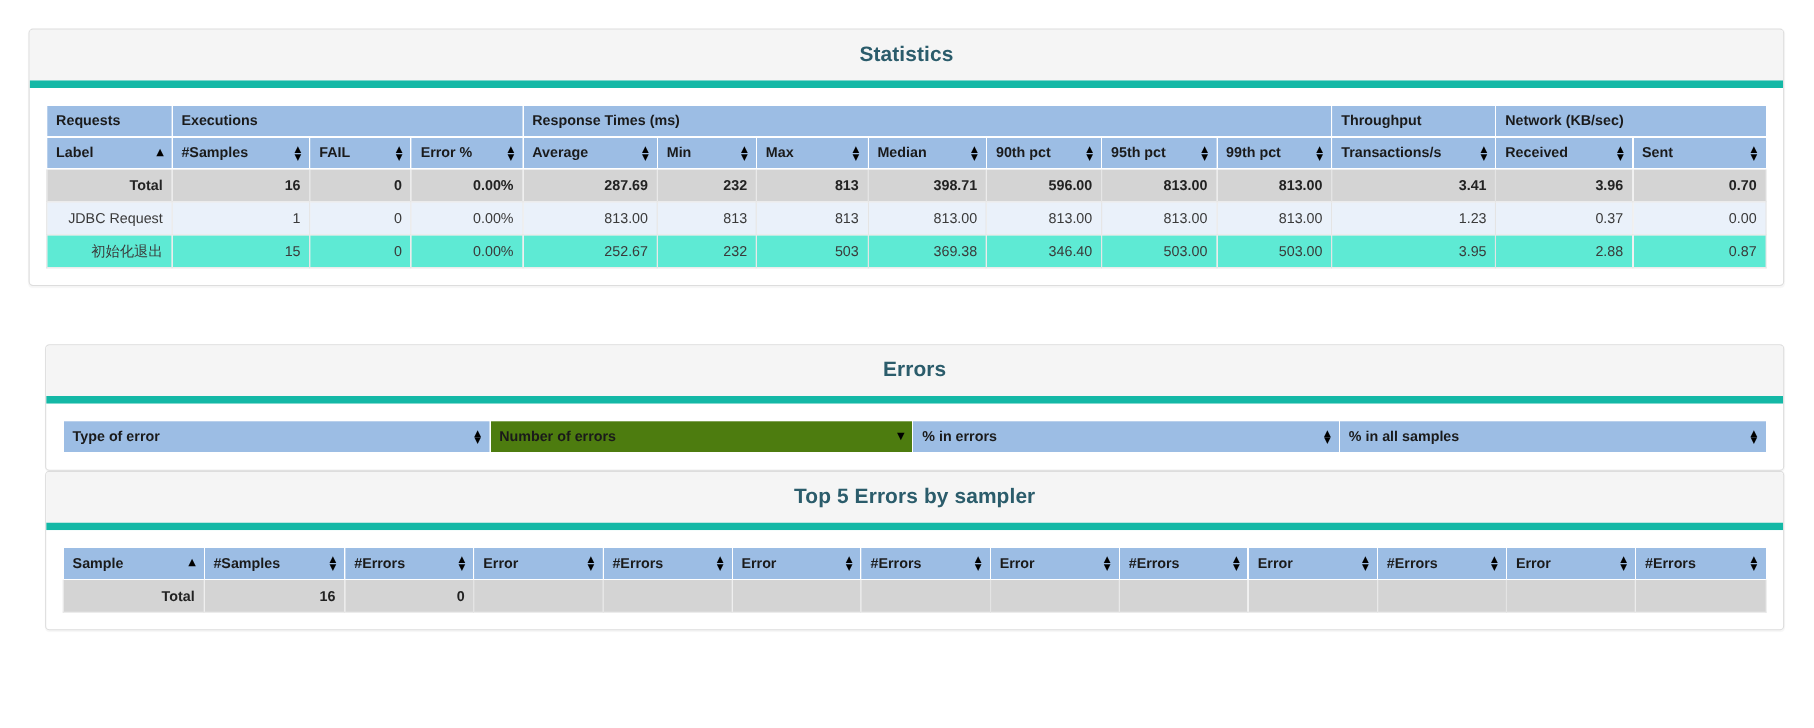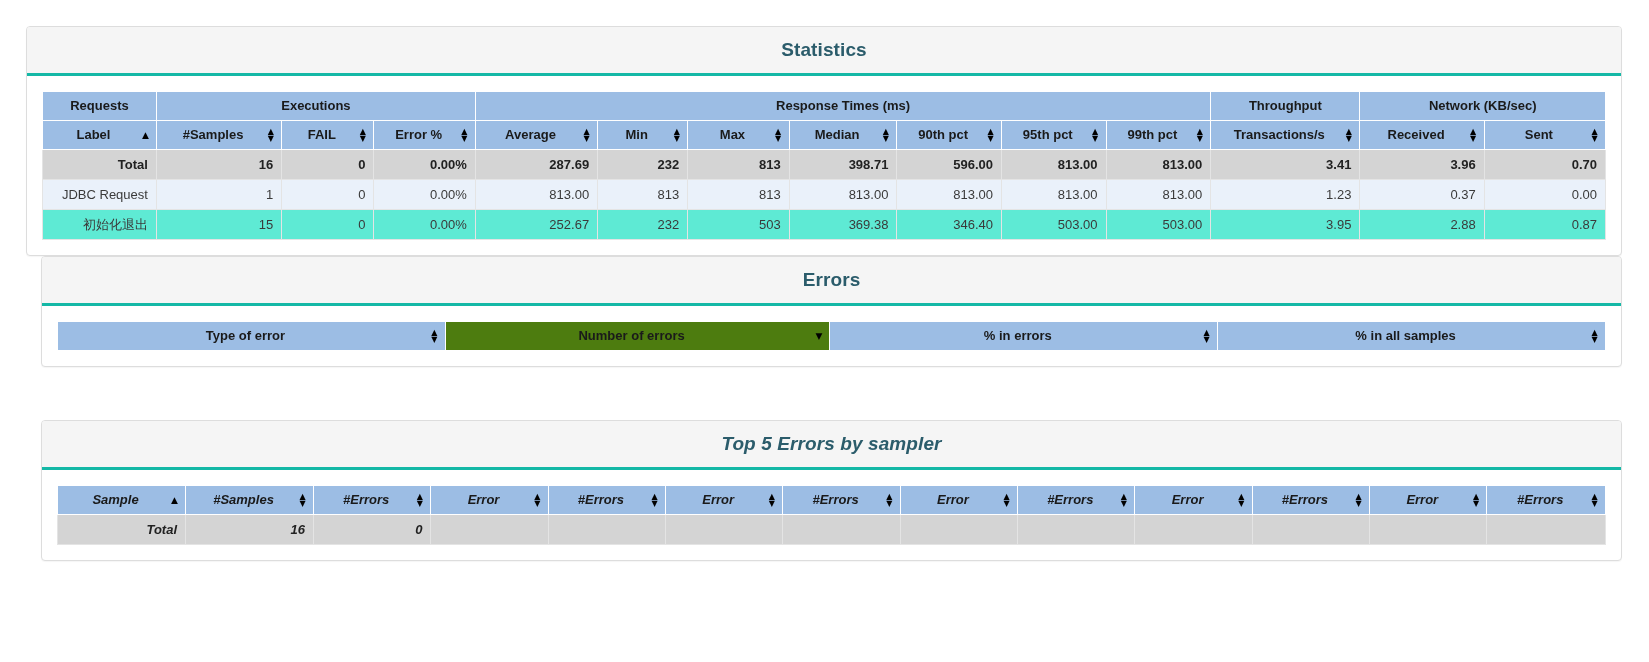--- a/index.html
+++ b/index.html
@@ -20,21 +20,21 @@
   
   .panel {
     background: #ffffff;
     border: 1px solid #dddddd;
     border-radius: 4px;
     margin: 0 auto;
     box-shadow: 0 1px 1px rgba(0,0,0,0.04);
   }
   .panel-heading {
     background: #f5f5f5;
-    border-bottom: 3px solid #14b8a6;
+    border-bottom: 7px solid #14b8a6;
     border-top-left-radius: 3px;
     border-top-right-radius: 3px;
     padding: 12px 15px;
   }
   .panel-title {
     margin: 0;
     text-align: center;
     font-size: 19px;
     font-weight: bold;
     color: #2b5c6b;
@@ -46,26 +46,25 @@
 
   
   #statistics-panel {
     width: 1596px;
     margin-left: 26px;
     margin-top: 26px;
   }
   #errors-panel {
     width: 1581px;
     margin-left: 41px;
+    margin-top: 53px;
   }
   #top5-panel {
     width: 1581px;
     margin-left: 41px;
-    margin-top: 53px;
-    font-style: italic;
   }
 
   
   table.rtable {
     border-collapse: collapse;
     table-layout: fixed;
     width: 100%;
     font-size: 13px;
   }
   table.rtable th,
@@ -88,21 +87,21 @@
   table.rtable thead tr.group-row th {
     border-bottom: 1px solid #ffffff;
   }
   table.rtable thead th.sorted-col {
     background: #4d7c0f;
   }
 
   .th-inner {
     display: block;
     padding: 0 20px 0 8px;
-    text-align: center;
+    text-align: left;
     line-height: 28px;
   }
   .th-inner.nopad { padding: 0 8px; }
 
   .sort-ind {
     position: absolute;
     right: 6px;
     top: 50%;
     transform: translateY(-50%);
     width: 9px;

